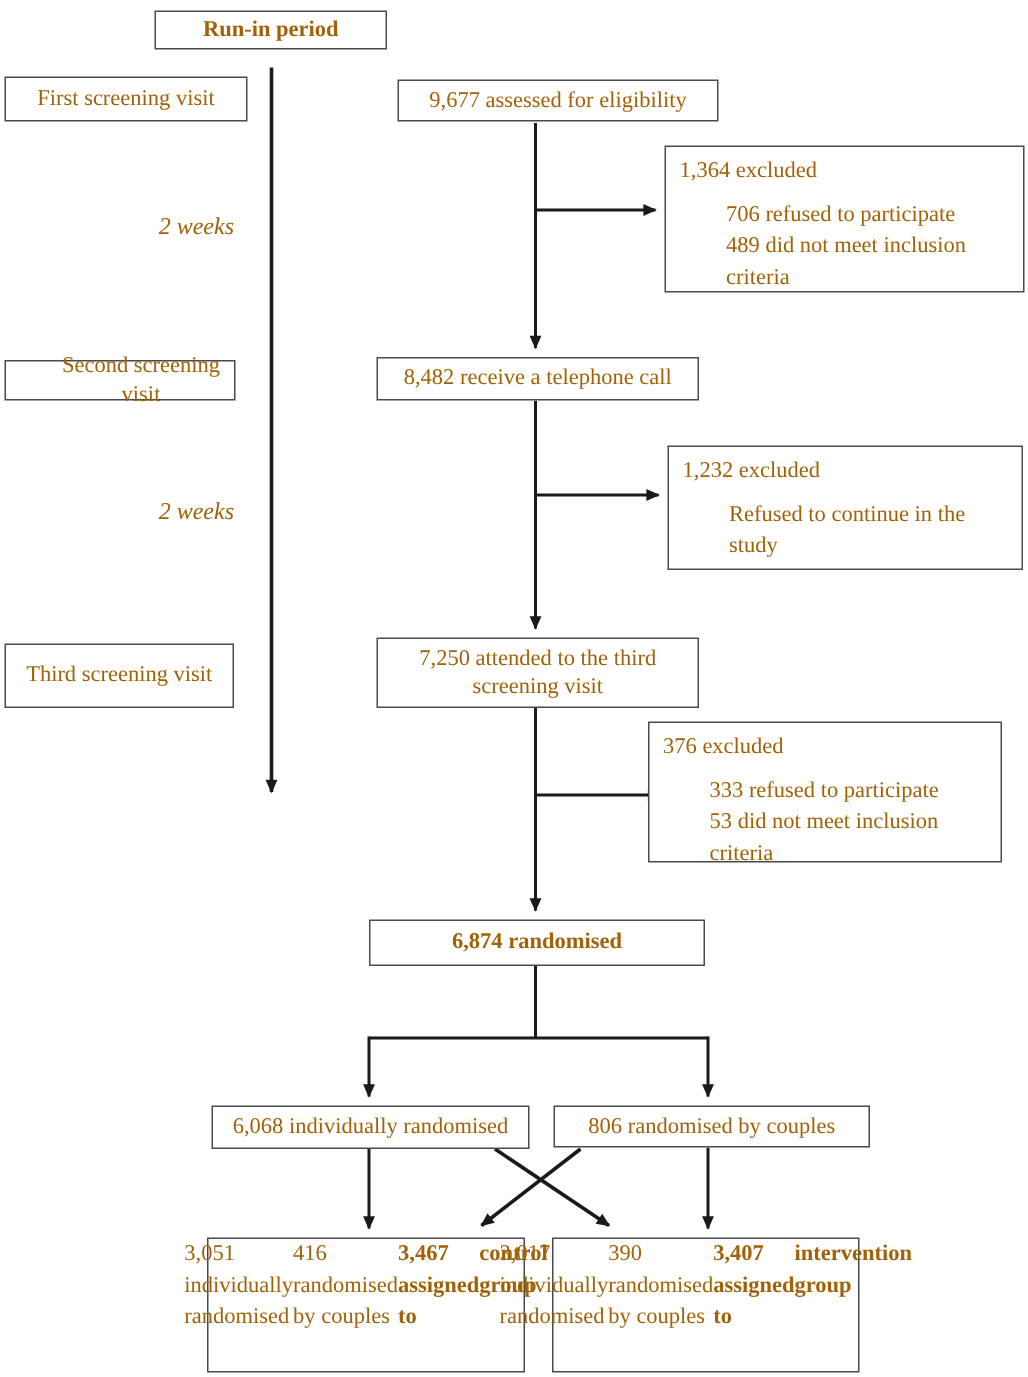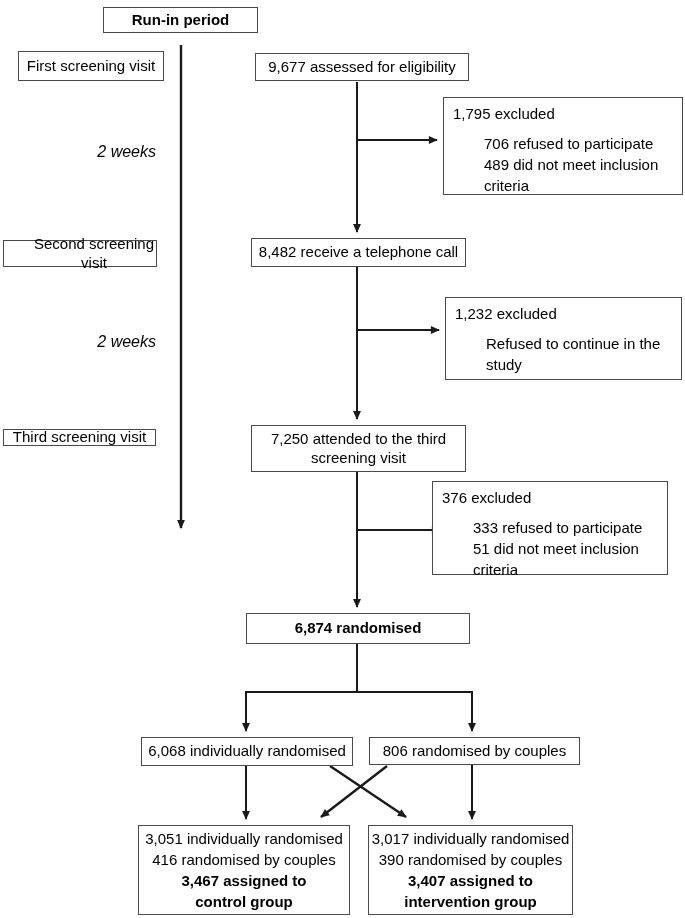--- a/index.html
+++ b/index.html
@@ -1,22 +1,22 @@
 <!DOCTYPE html>
 <html><head>
 <meta charset="utf-8">
 <style>
   html, body { margin: 0; padding: 0; background: #ffffff; }
   #figure {
     position: relative;
     width: 685px;
     height: 918px;
     background: #ffffff;
-    font-family: Liberation Sans, sans-serif;
-    color: #000000;
+    font-family: Liberation Serif, serif;
+    color: #a16207;
     overflow: hidden;
   }
   #connectors {
     position: absolute;
     left: 0; top: 0;
     width: 685px; height: 918px;
     pointer-events: none;
   }
   .box {
     position: absolute;
@@ -36,21 +36,21 @@
   .label-plain {
     position: absolute;
     font-size: 16px;
     font-style: italic;
     text-align: right;
   }
   .exc-box { padding: 6px 9px; }
   .exc-title { display: block; line-height: 20px; }
   .exc-reasons { margin: 9px 0 0 31px; }
   .exc-reason { line-height: 21px; }
-  .stack { display: flex; flex-direction: column; justify-content: center; text-align: center; }
+  .stack { display: flex; flex-direction: row; justify-content: center; }
   .stack .ln { line-height: 21px; }
 </style>
 </head>
 <body>
 
 <div id="figure">
 
   <svg id="connectors" viewBox="0 0 685 918" xmlns="http://www.w3.org/2000/svg">
     <defs>
       <marker id="ah" viewBox="0 0 10 10" refX="9" refY="5" markerWidth="11" markerHeight="9" orient="auto" markerUnits="userSpaceOnUse">
@@ -70,34 +70,34 @@
       <line x1="472" y1="691" x2="472" y2="731" marker-end="url(#ah)"></line>
       <line x1="246" y1="766" x2="246" y2="819" marker-end="url(#ah)"></line>
       <line x1="472" y1="765" x2="472" y2="819" marker-end="url(#ah)"></line>
       <line x1="330" y1="766" x2="406" y2="817" marker-end="url(#ah)" stroke-width="2.4"></line>
       <line x1="387" y1="766" x2="321" y2="817" marker-end="url(#ah)" stroke-width="2.4"></line>
     </g>
   </svg>
 
   <div class="box center bold" style="left:103px; top:7px; width:155px; height:26px;">Run-in period</div>
 
-  <div class="box center" style="left:3px; top:51px; width:146px; height:30px;margin-left:15px;">First screening visit</div>
+  <div class="box center" style="left:3px; top:51px; width:162px; height:30px;">First screening visit</div>
 
   <div class="label-plain" style="left:80px; top:143px; width:76px;">2 weeks</div>
 
   <div class="box center" style="left:3px; top:240px; width:154px; height:27px;padding-left:28px;">Second screening visit</div>
 
   <div class="label-plain" style="left:80px; top:333px; width:76px;">2 weeks</div>
 
-  <div class="box center" style="left:3px; top:429px; width:153px; height:17px;">Third screening visit</div>
+  <div class="box center" style="left:3px; top:429px; width:153px; height:43px;">Third screening visit</div>
 
-  <div class="box center" style="left:255px; top:53px; width:214px; height:28px;">9,677 assessed for eligibility</div>
+  <div class="box center" style="left:265px; top:53px; width:214px; height:28px;">9,677 assessed for eligibility</div>
 
   <div class="box exc-box" style="left:443px; top:97px; width:240px; height:98px;">
-    <span class="exc-title">1,795 excluded</span>
+    <span class="exc-title">1,364 excluded</span>
     <div class="exc-reasons">
       <div class="exc-reason">706 refused to participate</div>
       <div class="exc-reason">489 did not meet inclusion criteria</div>
     </div>
   </div>
 
   <div class="box center" style="left:251px; top:238px; width:215px; height:29px;">8,482 receive a telephone call</div>
 
   <div class="box exc-box" style="left:445px; top:297px; width:237px; height:83px;">
     <span class="exc-title">1,232 excluded</span>
@@ -105,21 +105,21 @@
       <div class="exc-reason">Refused to continue in the study</div>
     </div>
   </div>
 
   <div class="box center" style="left:251px; top:425px; width:215px; height:47px; padding:4px 18px;">7,250 attended to the third screening visit</div>
 
   <div class="box exc-box" style="left:432px; top:481px; width:236px; height:94px;">
     <span class="exc-title">376 excluded</span>
     <div class="exc-reasons">
       <div class="exc-reason">333 refused to participate</div>
-      <div class="exc-reason">51 did not meet inclusion criteria</div>
+      <div class="exc-reason">53 did not meet inclusion criteria</div>
     </div>
   </div>
 
   <div class="box center bold" style="left:246px; top:613px; width:224px; height:31px;">6,874 randomised</div>
 
   <div class="box center" style="left:141px; top:737px; width:212px; height:29px;">6,068 individually randomised</div>
 
   <div class="box center" style="left:369px; top:737px; width:211px; height:28px;">806 randomised by couples</div>
 
   <div class="box stack" style="left:138px; top:825px; width:212px; height:90px;">

